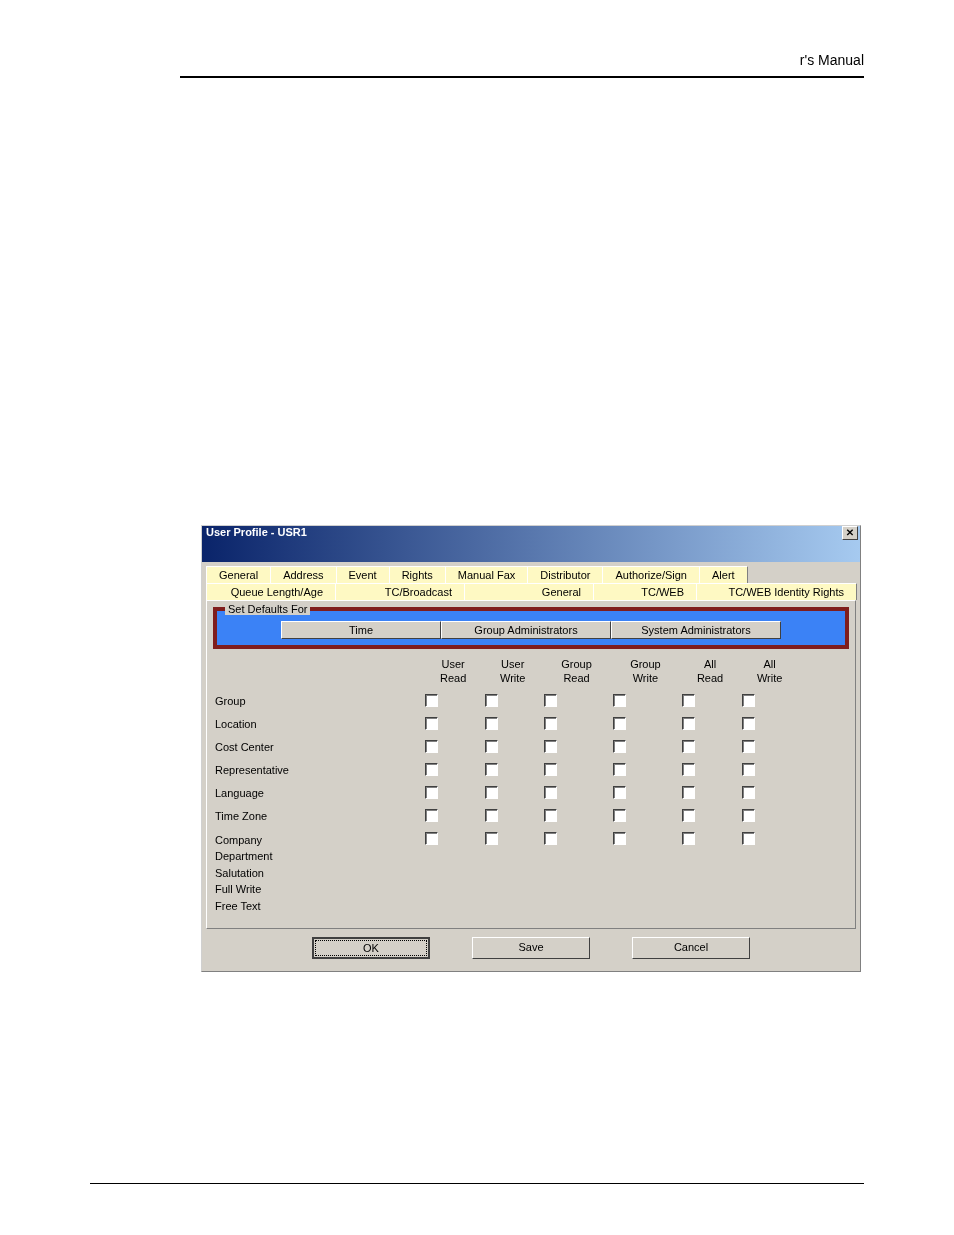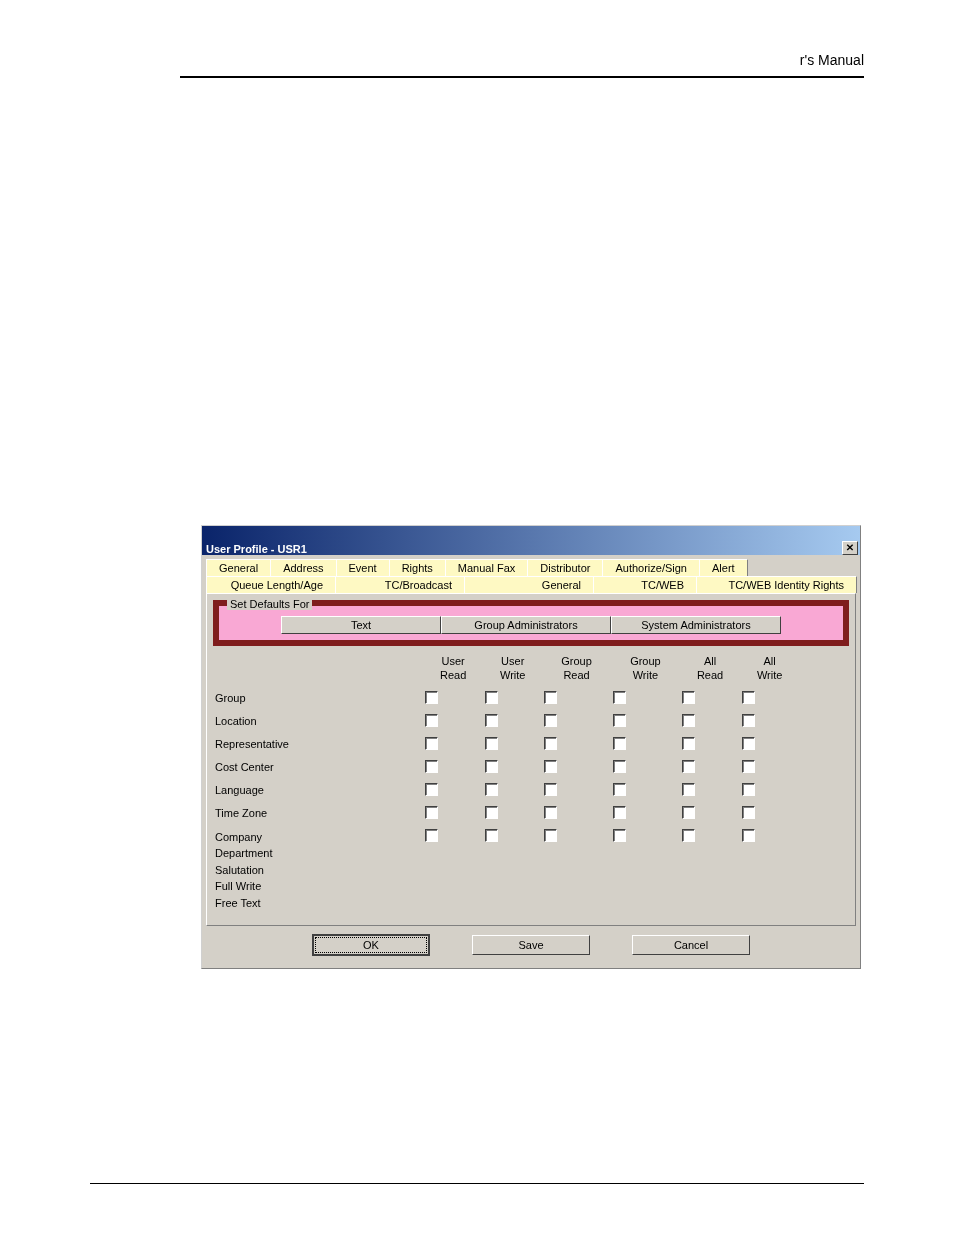--- a/index.html
+++ b/index.html
@@ -48,28 +48,28 @@
   .dialog {
     position: absolute;
     left: 201px;
     top: 521px;
     width: 660px;
     border: 1px solid #808080;
     border-top-color: #d0d0d0;
     border-left-color: #d0d0d0;
   }
   .titlebar {
-    height: 29px;
+    height: 36px;
     background: linear-gradient(to right, #0a246a, #a6caf0);
     color: #fff;
     font-family: Tahoma, sans-serif;
     font-size: 11px;
     font-weight: bold;
     display: flex;
-    align-items: flex-end;
+    align-items: flex-start;
     padding: 0 2px 0 4px;
   }
   .titlebar-title { flex: 1; }
   .close-btn {
     width: 16px;
     height: 14px;
     background: #d4d0c8;
     border: 1px solid #fff;
     border-right-color: #404040;
     border-bottom-color: #404040;
@@ -99,24 +99,24 @@
     text-align: right;
   }
   .tab-panel {
     border: 1px solid #808080;
     border-top: 1px solid #fff;
     border-left: 1px solid #fff;
     padding: 6px 6px 10px 6px;
     background: #d4d0c8;
   }
   .groupbox {
-    border: 6px solid #7f1d1d;
+    border: 4px solid #7f1d1d;
     position: relative;
     padding: 10px 6px 6px 6px;
-    background: #f9a8d4;
+    background: #3b82f6;
     margin-bottom: 2px;
   }
   .groupbox-label {
     position: absolute;
     top: -8px; left: 8px;
     background: #d4d0c8;
     padding: 0 3px;
     font-size: 11px;
   }
   .defaults-btns { display:flex; justify-content:center; gap:0; }
@@ -153,21 +153,20 @@
   .multi-labels { line-height: 1.5; }
   .note-small {
     font-size: 11px;
     padding: 0 4px 4px 4px;
   }
   .dlg-buttons {
     display: flex;
     justify-content: center;
     gap: 42px;
     padding: 8px 0 4px 0;
-    align-items: center;
   }
   .btn-winmain {
     background: #d4d0c8;
     border: 1px solid #404040;
     border-top-color: #fff;
     border-left-color: #fff;
     padding: 3px 0;
     width: 118px;
     text-align: center;
     font-family: Tahoma, sans-serif;
@@ -220,21 +219,21 @@
         <div class="tab" style="min-width:130px;">TC/Broadcast</div>
         <div class="tab" style="min-width:130px;">General</div>
         <div class="tab" style="min-width:104px;">TC/WEB</div>
         <div class="tab" style="flex:1;">TC/WEB Identity Rights</div>
       </div>
 
       <div class="tab-panel">
         <div class="groupbox">
           <span class="groupbox-label">Set Defaults For</span>
           <div class="defaults-btns">
-            <div class="btn-win" style="min-width:160px;">Text</div>
+            <div class="btn-win" style="min-width:160px;">Time</div>
             <div class="btn-win" style="min-width:170px;">Group Administrators</div>
             <div class="btn-win" style="min-width:170px;">System Administrators</div>
           </div>
         </div>
 
         <div class="grid">
           <table>
             <tbody>
                 <tr>
               <td class="label-cell"></td>
@@ -260,31 +259,31 @@
               <td class="label-cell">Location</td>
               <td class="chk-cell"><span class="chk"></span></td>
               <td class="chk-cell"><span class="chk"></span></td>
               <td class="chk-cell"><span class="chk"></span></td>
               <td class="chk-cell"><span class="chk"></span></td>
               <td class="chk-cell"><span class="chk"></span></td>
               <td class="chk-cell"><span class="chk"></span></td>
               <td></td>
             </tr>
             <tr>
+              <td class="label-cell">Cost Center</td>
+              <td class="chk-cell"><span class="chk"></span></td>
+              <td class="chk-cell"><span class="chk"></span></td>
+              <td class="chk-cell"><span class="chk"></span></td>
+              <td class="chk-cell"><span class="chk"></span></td>
+              <td class="chk-cell"><span class="chk"></span></td>
+              <td class="chk-cell"><span class="chk"></span></td>
+              <td></td>
+            </tr>
+            <tr>
               <td class="label-cell">Representative</td>
-              <td class="chk-cell"><span class="chk"></span></td>
-              <td class="chk-cell"><span class="chk"></span></td>
-              <td class="chk-cell"><span class="chk"></span></td>
-              <td class="chk-cell"><span class="chk"></span></td>
-              <td class="chk-cell"><span class="chk"></span></td>
-              <td class="chk-cell"><span class="chk"></span></td>
-              <td></td>
-            </tr>
-            <tr>
-              <td class="label-cell">Cost Center</td>
               <td class="chk-cell"><span class="chk"></span></td>
               <td class="chk-cell"><span class="chk"></span></td>
               <td class="chk-cell"><span class="chk"></span></td>
               <td class="chk-cell"><span class="chk"></span></td>
               <td class="chk-cell"><span class="chk"></span></td>
               <td class="chk-cell"><span class="chk"></span></td>
               <td></td>
             </tr>
             <tr>
               <td class="label-cell">Language</td>

